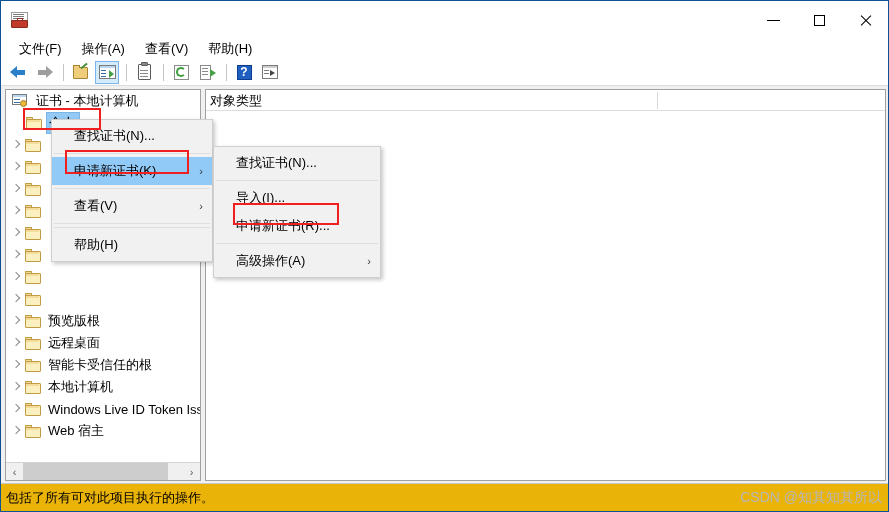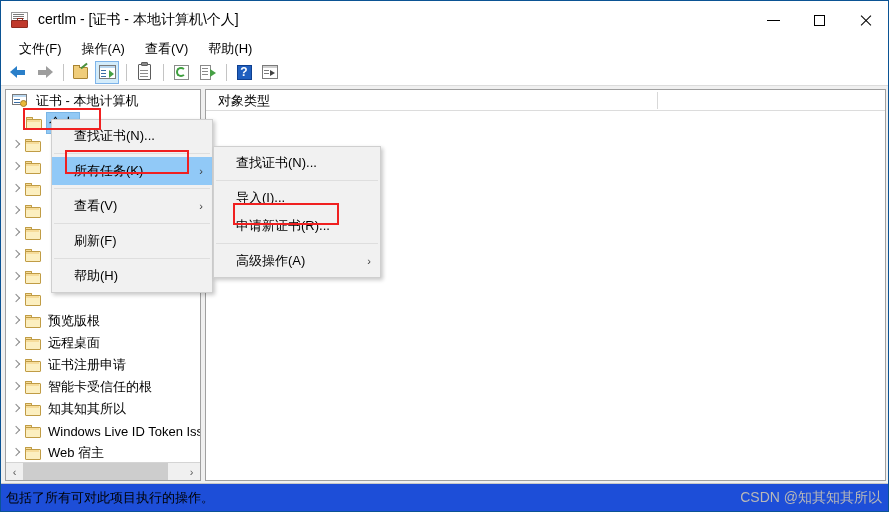--- a/index.html
+++ b/index.html
@@ -373,39 +373,39 @@
   }
   .col-header {
     height: 21px;
     border-bottom: 1px solid #dcdcdc;
     display: flex; align-items: center;
     background: #ffffff;
     position: relative;
   }
   .col-cell {
     font-size: 13px; color: #000;
-    padding-left: 12px;
+    padding-left: 4px;
     height: 21px; line-height: 21px;
     white-space: nowrap;
   }
   .col-divider {
     position: absolute; top: 2px;
     width: 1px; height: 17px;
     background: #d8d8d8;
   }
   .empty-msg {
     text-align: center;
     margin-top: 16px;
     font-size: 13px; color: #000;
   }
 
   .statusbar {
     position: absolute; left: 0; bottom: 0;
     width: 887px; height: 28px;
-    background: #1d4ed8;
+    background: #eab308;
     border-top: 1px solid #c8c8c8;
     display: flex; align-items: center;
     padding-left: 5px;
     font-size: 13px; color: #000;
   }
 
   
   .ctx {
     position: absolute;
     background: #f1f1f1;
@@ -450,21 +450,20 @@
 
 <div id="app">
 
   <div class="titlebar">
     <div class="title-icon">
       <div class="ti-body"></div>
       <div class="ti-lines"></div>
       <div class="ti-handle"></div>
       <div class="ti-case"></div>
     </div>
-    <div class="title-text">certlm - [证书 - 本地计算机\个人]</div>
     <div class="win-btns">
       <div class="win-btn">
           <span class="wb-min"></span>
         </div>
       <div class="win-btn">
           <span class="wb-max"></span>
         </div>
       <div class="win-btn close">
           <span class="wb-close"></span>
         </div>
@@ -656,39 +655,30 @@
           </span>
           <span class="label-wrap">远程桌面</span>
         </div>
       <div class="tree-row">
           <span class="chev"></span>
           <span class="folder">
             <i class="tab"></i>
             <i class="body"></i>
             <i class="lip"></i>
           </span>
-          <span class="label-wrap">证书注册申请</span>
-        </div>
-      <div class="tree-row">
-          <span class="chev"></span>
-          <span class="folder">
-            <i class="tab"></i>
-            <i class="body"></i>
-            <i class="lip"></i>
-          </span>
           <span class="label-wrap">智能卡受信任的根</span>
         </div>
       <div class="tree-row">
           <span class="chev"></span>
           <span class="folder">
             <i class="tab"></i>
             <i class="body"></i>
             <i class="lip"></i>
           </span>
-          <span class="label-wrap">知其知其所以</span>
+          <span class="label-wrap">本地计算机</span>
         </div>
       <div class="tree-row">
           <span class="chev"></span>
           <span class="folder">
             <i class="tab"></i>
             <i class="body"></i>
             <i class="lip"></i>
           </span>
           <span class="label-wrap">Windows Live ID Token Iss</span>
         </div>
@@ -718,32 +708,29 @@
       <div class="col-divider" style="left:451px;"></div>
     </div>
   </div>
 
   <div class="ctx" style="left:50px; top:118px; width:162px;">
     <div class="ctx-item">
         <span>查找证书(N)...</span>
       </div>
     <div class="ctx-sep"></div>
     <div class="ctx-item hl">
-      <span>所有任务(K)</span>
+      <span>申请新证书(K)</span>
       <span class="sub-arrow">›</span>
     </div>
     <div class="ctx-sep"></div>
     <div class="ctx-item">
       <span>查看(V)</span>
       <span class="sub-arrow">›</span>
     </div>
     <div class="ctx-sep"></div>
-    <div class="ctx-item">
-        <span>刷新(F)</span>
-      </div>
     <div class="ctx-sep"></div>
     <div class="ctx-item">
         <span>帮助(H)</span>
       </div>
   </div>
 
   <div class="ctx" style="left:212px; top:145px; width:168px;">
     <div class="ctx-item">
         <span>查找证书(N)...</span>
       </div>

